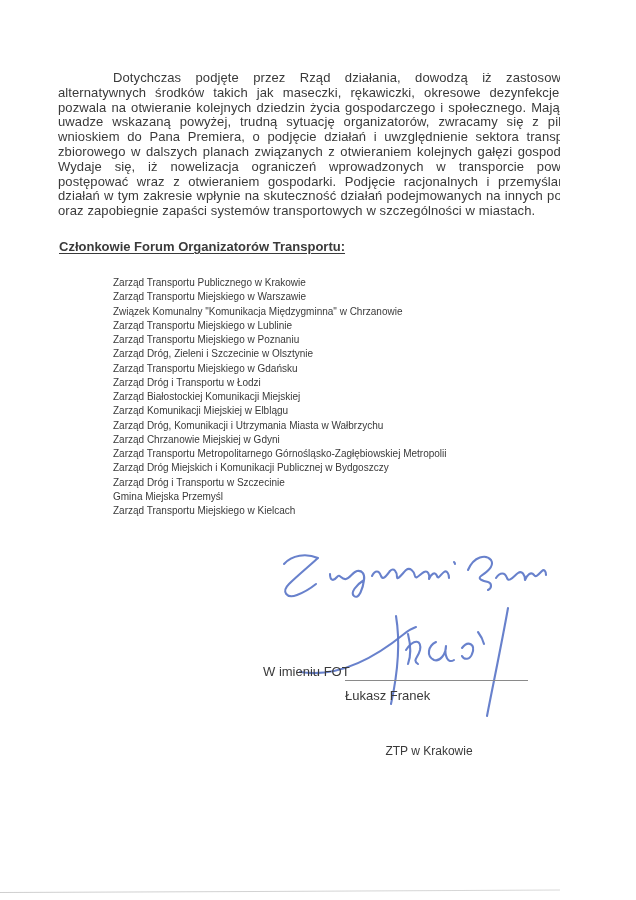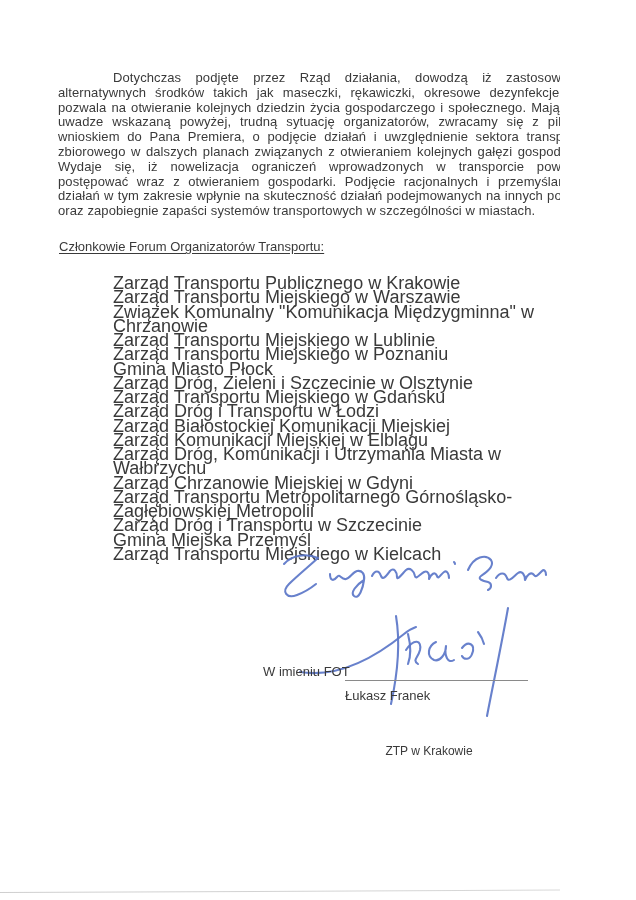--- a/index.html
+++ b/index.html
@@ -23,29 +23,30 @@
     text-indent: 55px;
     letter-spacing: 0.1px;
   }
   .members-heading {
     position: absolute;
     left: 59px;
     top: 239px;
     font-size: 13px;
     text-decoration: underline;
     text-underline-offset: 2px;
+    font-weight: bold;
   }
   .members-list {
     position: absolute;
     left: 113px;
     top: 276px;
     margin: 0;
     padding: 0;
     list-style: none;
-    font-size: 18px;
+    font-size: 10px;
     line-height: 14.25px;
   }
   .hand-svg { position: absolute; }
   .hand-svg path {
     fill: none;
     stroke: #5b76c8;
     stroke-width: 2.1;
     stroke-linecap: round;
     stroke-linejoin: round;
     opacity: 0.92;
@@ -109,29 +110,29 @@
   <div class="body-paragraph">Dotychczas podjęte przez Rząd działania, dowodzą iż zastosowanie alternatywnych środków takich jak maseczki, rękawiczki, okresowe dezynfekcje itp. pozwala na otwieranie kolejnych dziedzin życia gospodarczego i społecznego. Mając na uwadze wskazaną powyżej, trudną sytuację organizatorów, zwracamy się z pilnym wnioskiem do Pana Premiera, o podjęcie działań i uwzględnienie sektora transportu zbiorowego w dalszych planach związanych z otwieraniem kolejnych gałęzi gospodarki. Wydaje się, iż nowelizacja ograniczeń wprowadzonych w transporcie powinna postępować wraz z otwieraniem gospodarki. Podjęcie racjonalnych i przemyślanych działań w tym zakresie wpłynie na skuteczność działań podejmowanych na innych polach oraz zapobiegnie zapaści systemów transportowych w szczególności w miastach.</div>
 
   <div class="members-heading">Członkowie Forum Organizatorów Transportu:</div>
 
   <ul class="members-list">
     <li>Zarząd Transportu Publicznego w Krakowie</li>
     <li>Zarząd Transportu Miejskiego w Warszawie</li>
     <li>Związek Komunalny "Komunikacja Międzygminna" w Chrzanowie</li>
     <li>Zarząd Transportu Miejskiego w Lublinie</li>
     <li>Zarząd Transportu Miejskiego w Poznaniu</li>
-    <li>Gmina Miasto Płock</li>
     <li>Zarząd Dróg, Zieleni i Szczecinie w Olsztynie</li>
     <li>Zarząd Transportu Miejskiego w Gdańsku</li>
     <li>Zarząd Dróg i Transportu w Łodzi</li>
     <li>Zarząd Białostockiej Komunikacji Miejskiej</li>
     <li>Zarząd Komunikacji Miejskiej w Elblągu</li>
     <li>Zarząd Dróg, Komunikacji i Utrzymania Miasta w Wałbrzychu</li>
     <li>Zarząd Chrzanowie Miejskiej w Gdyni</li>
     <li>Zarząd Transportu Metropolitarnego Górnośląsko-Zagłębiowskiej Metropolii</li>
+    <li>Zarząd Dróg Miejskich i Komunikacji Publicznej w Bydgoszczy</li>
     <li>Zarząd Dróg i Transportu w Szczecinie</li>
     <li>Gmina Miejska Przemyśl</li>
     <li>Zarząd Transportu Miejskiego w Kielcach</li>
   </ul>
 
   <svg class="hand-svg" style="left:278px; top:550px;" width="270" height="58" viewBox="0 0 270 58" aria-label="Z wyrazami Szacunku">
     <path d="M 6 14 C 14 5, 28 3, 40 8 C 30 17, 18 27, 11 34 C 3 42, 9 49, 19 45 C 27 42, 33 38, 38 34"></path>
     <path d="M 52 24 C 52 30, 55 32, 59 27 C 62 23, 63 30, 68 29 C 72 28, 75 22, 79 21 C 84 20, 87 24, 86 30 C 85 38, 81 50, 76 46 C 72 43, 78 35, 86 30"></path>
     <path d="M 94 26 C 97 20, 101 20, 103 26 C 105 31, 109 25, 112 21 C 116 17, 119 22, 119 27 C 119 31, 124 24, 128 20 C 132 17, 136 21, 137 26 C 138 30, 142 24, 146 22 C 150 20, 152 25, 151 29 C 153 24, 157 21, 159 26 C 160 30, 163 24, 166 22 C 169 20, 171 24, 171 28"></path>
     <path d="M 176 12 C 177 13, 177 13, 177 14"></path>

